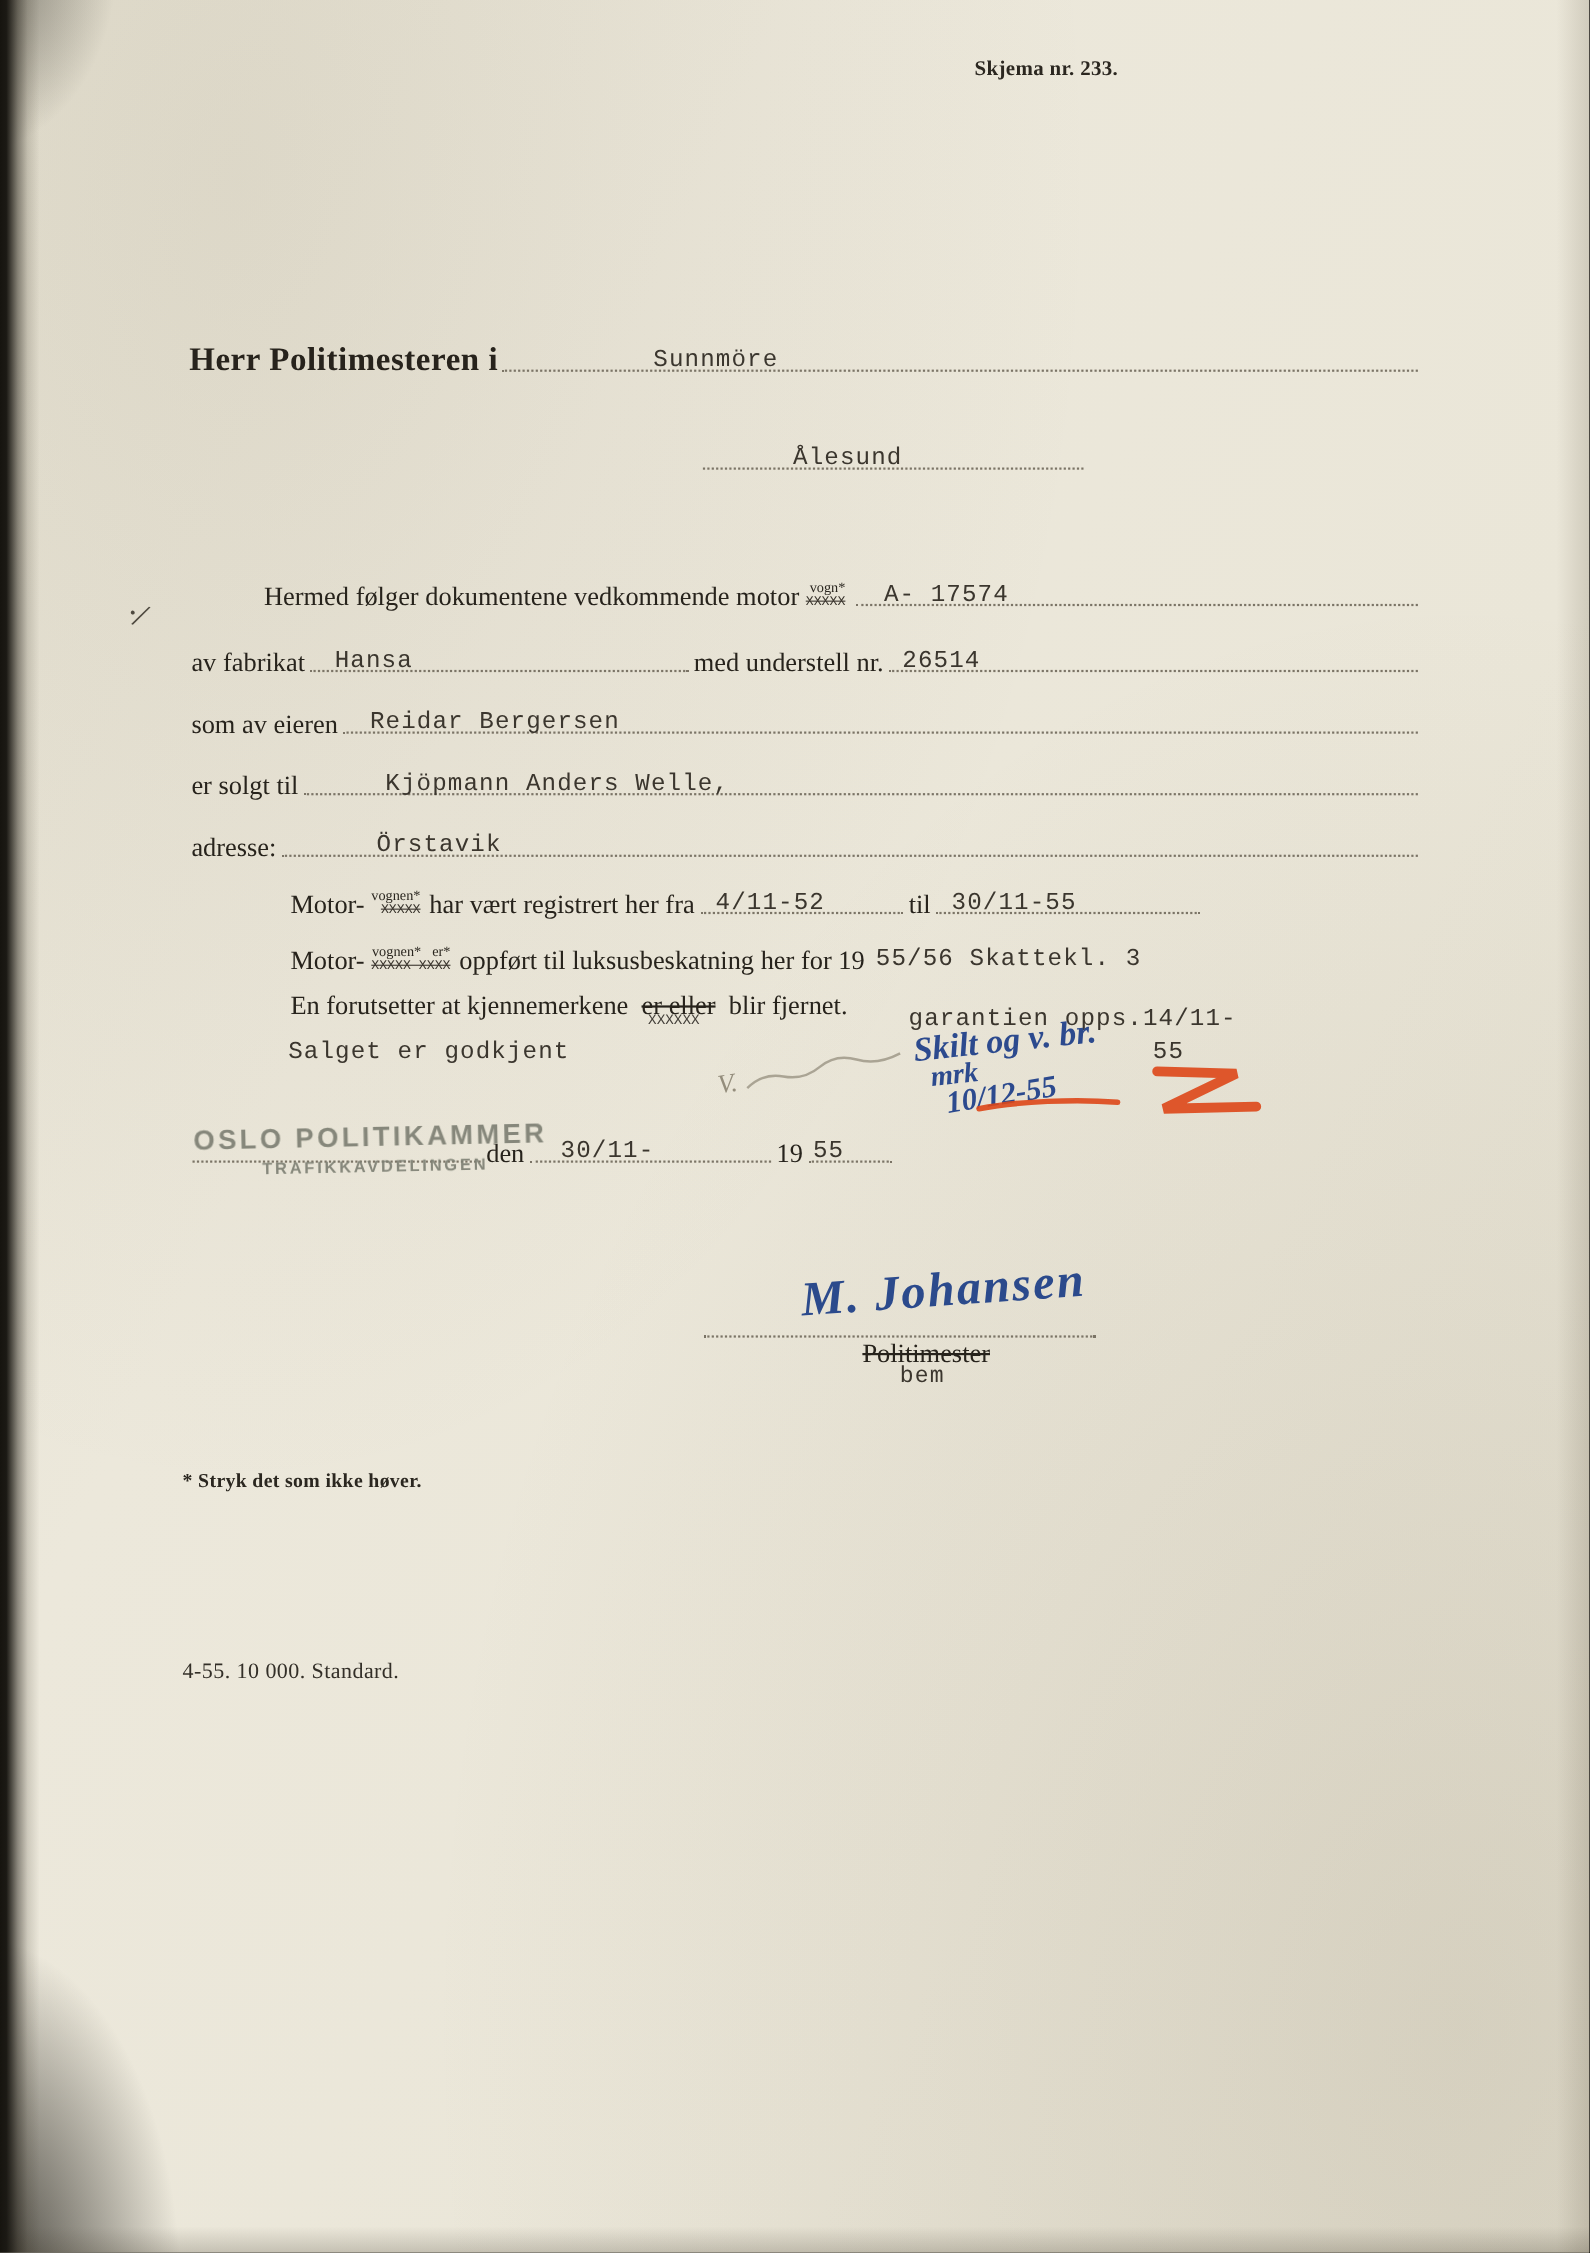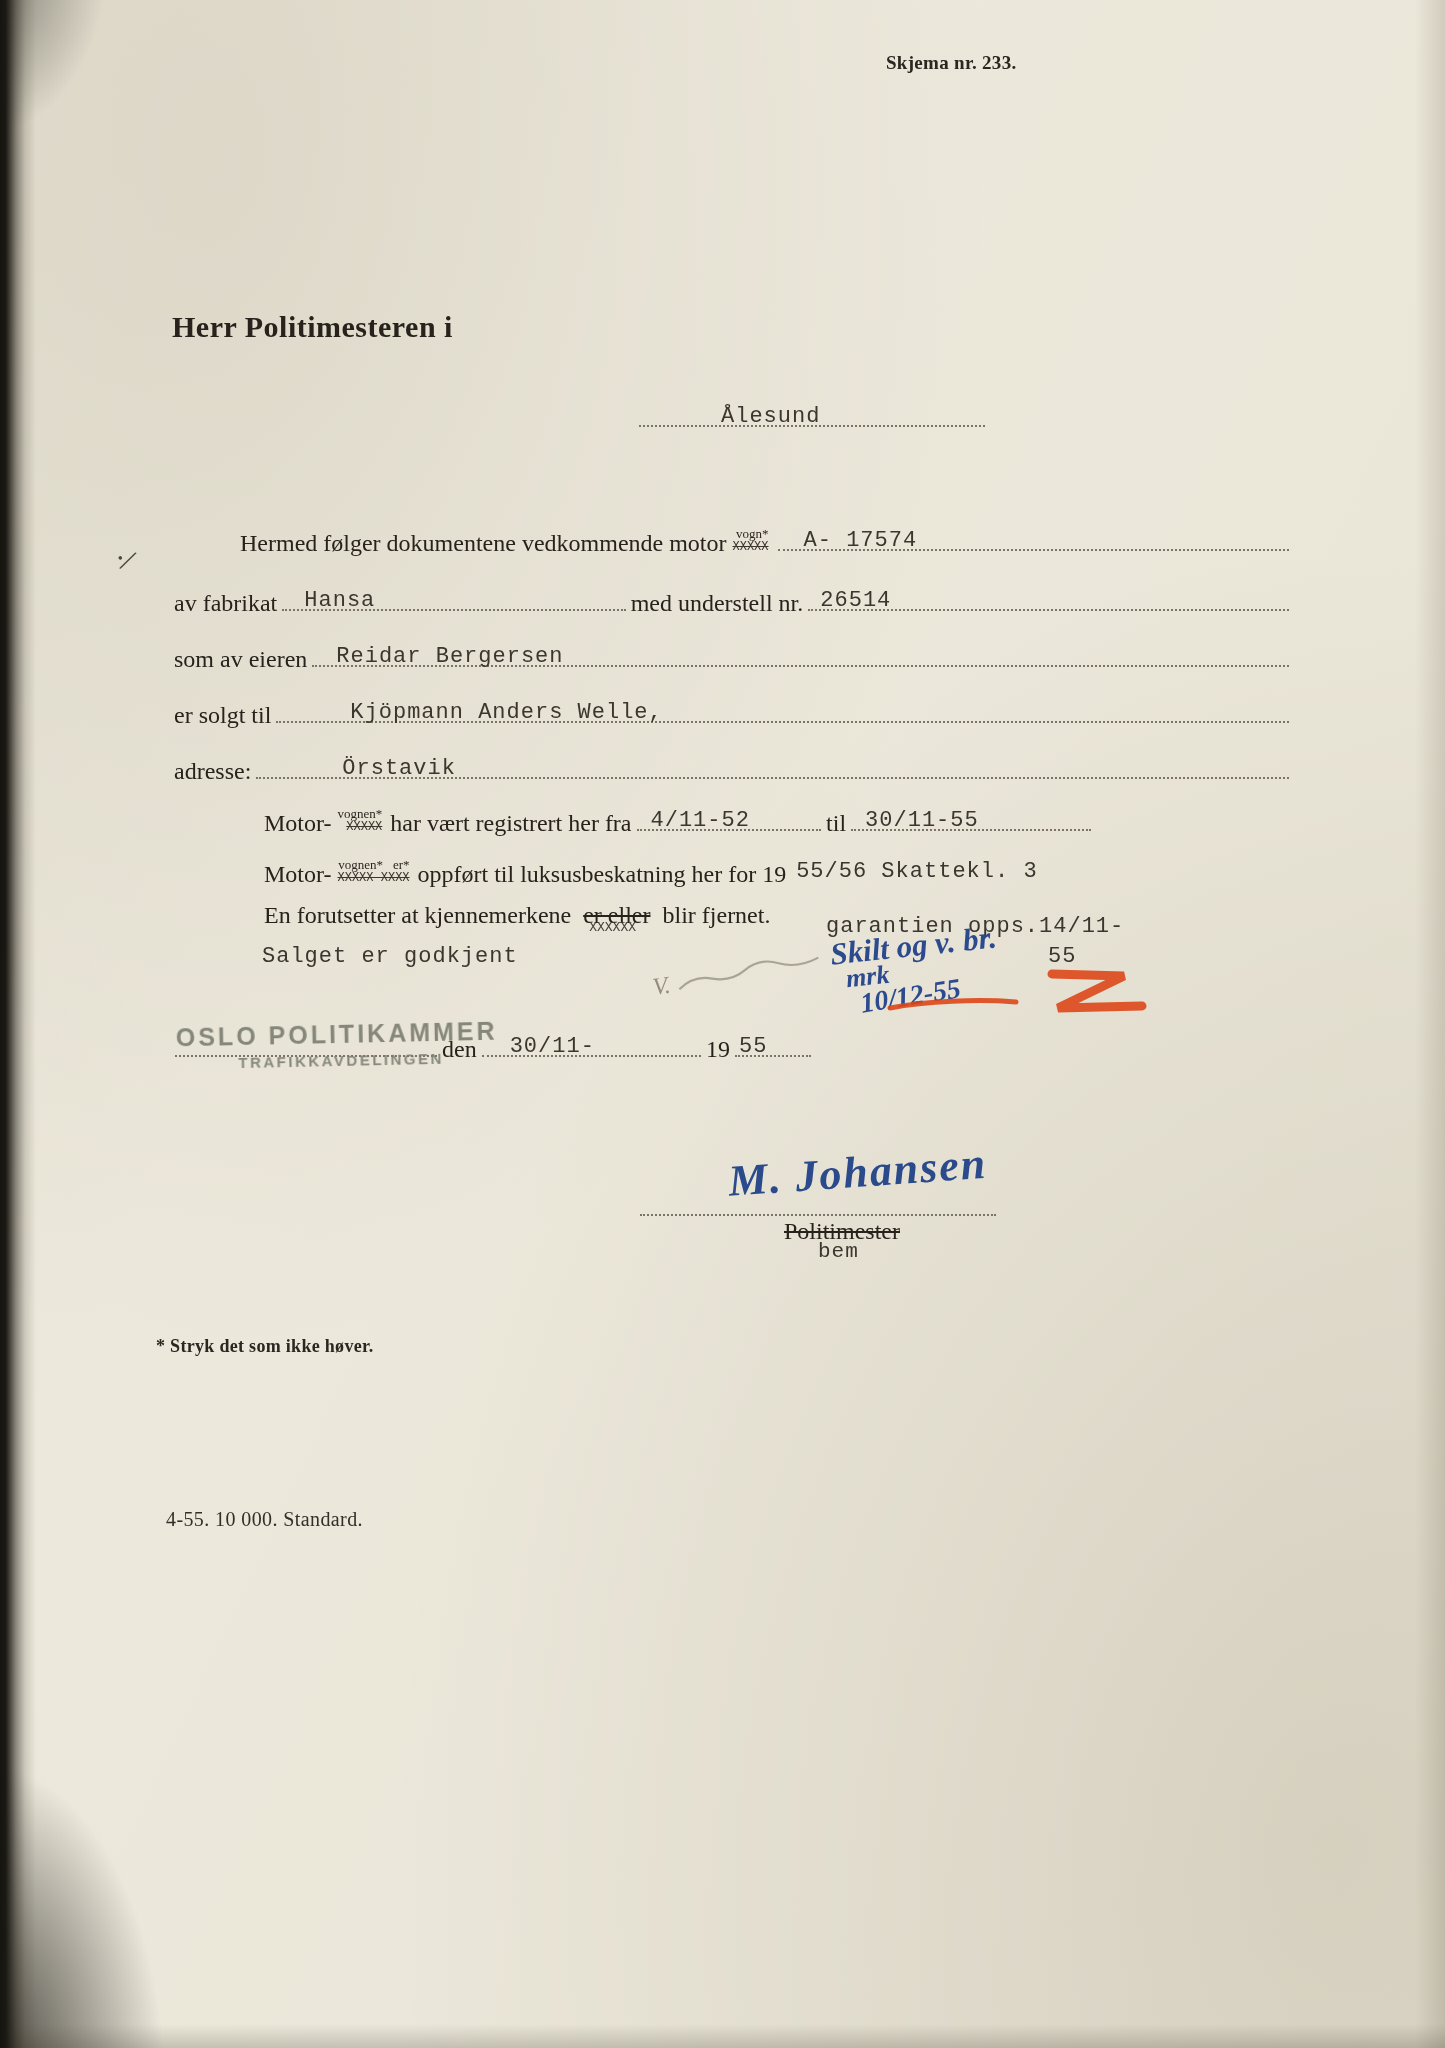--- a/index.html
+++ b/index.html
@@ -42,37 +42,40 @@
 
   .stamp{position:absolute;left:176px;top:1020px;transform:rotate(-1.2deg);color:#7e8074;z-index:3;opacity:.92;filter:blur(.3px);font-family:"Liberation Sans",sans-serif}
   .stamp .l1{font-size:25px;letter-spacing:3px;font-weight:700}
   .stamp .l2{font-size:15px;letter-spacing:2.5px;margin-left:62px;margin-top:3px;font-weight:700}
 
   .sig-name{position:absolute;left:88px;top:10px;width:340px;font-family:"Liberation Serif",serif;font-style:italic;font-weight:700;font-size:44px;color:#2b4a8c;transform:rotate(-4deg);white-space:nowrap;letter-spacing:2px;z-index:6}
   .hand{position:absolute;font-family:"Liberation Serif",serif;font-style:italic;color:#2c4a8e;white-space:nowrap;z-index:6;font-weight:700}
   .pencil{position:absolute;left:652px;top:962px;transform:rotate(-8deg);color:#948d7c;font-style:italic;font-size:24px;z-index:2;display:flex;align-items:center;gap:4px}
   .margin-mark{position:absolute;left:116px;top:542px;font-size:30px;color:#4e493f;transform:rotate(18deg);z-index:2;font-style:italic}
 
-  .footnote{position:absolute;left:156px;top:1336px;font-weight:700;font-size:18px;letter-spacing:.3px;color:#2b2720}
+  .footnote{position:absolute;left:166px;top:1336px;font-weight:700;font-size:18px;letter-spacing:.3px;color:#2b2720}
   .printline{position:absolute;left:166px;top:1508px;font-size:20px;letter-spacing:.4px;color:#332f28}
 </style>
 </head>
 <body>
 
 <div class="paper">
   <div class="edge-left"></div>
   <div class="corner-bl"></div>
   <div class="corner-tl"></div>
   <div class="edge-right"></div>
   <div class="edge-bottom"></div>
 
   <div class="formnum">Skjema nr. 233.</div>
 
   <div class="row" style="left:172px;top:310px;width:1120px">
     <span class="label sal">Herr Politimesteren i</span>
+    <span class="dots-fill" style="flex:1">
+      <span class="type" style="padding-left:138px">Sunnmöre</span>
+    </span>
   </div>
 
   <div class="row" style="left:636px;top:400px;width:352px">
     <span class="dots-fill" style="flex:1">
       <span class="type" style="padding-left:82px">Ålesund</span>
     </span>
   </div>
 
   <div class="margin-mark">·/</div>
 

